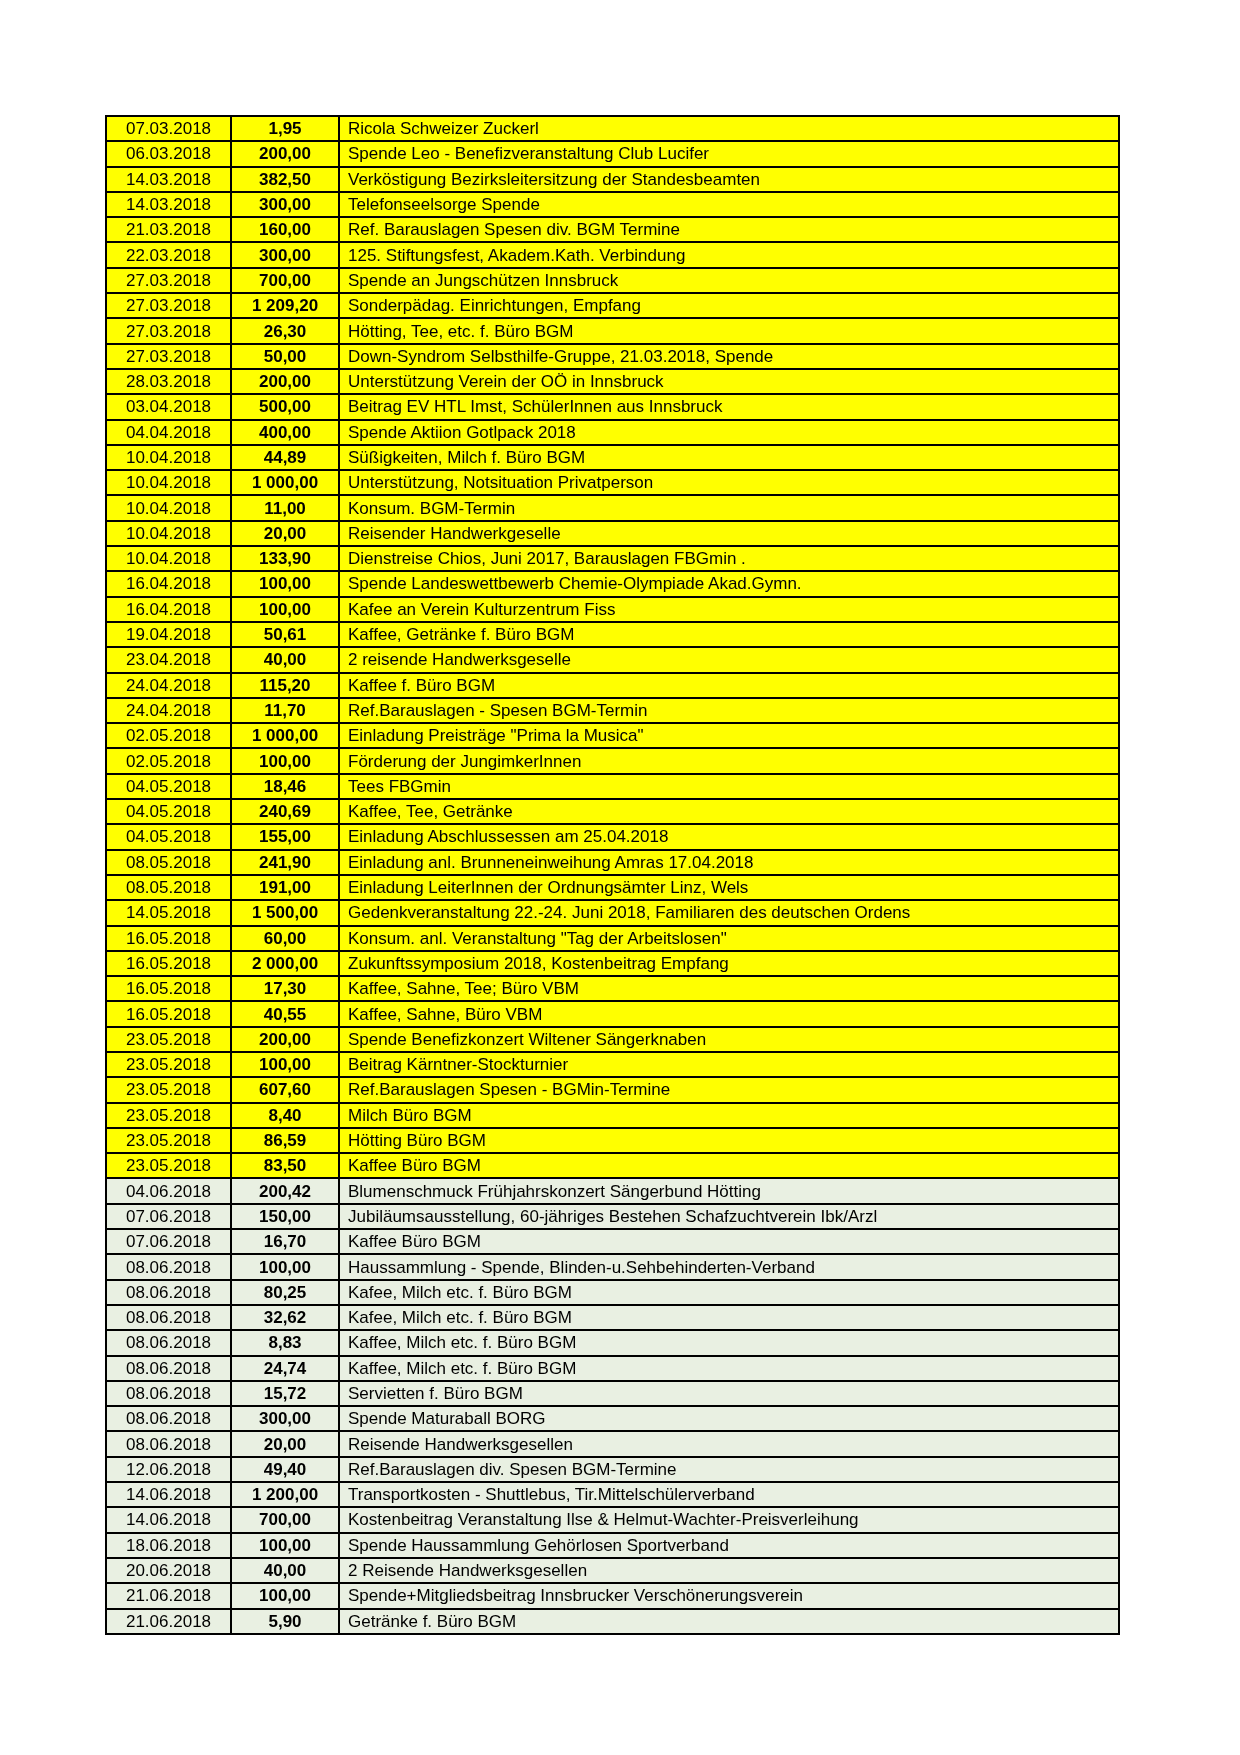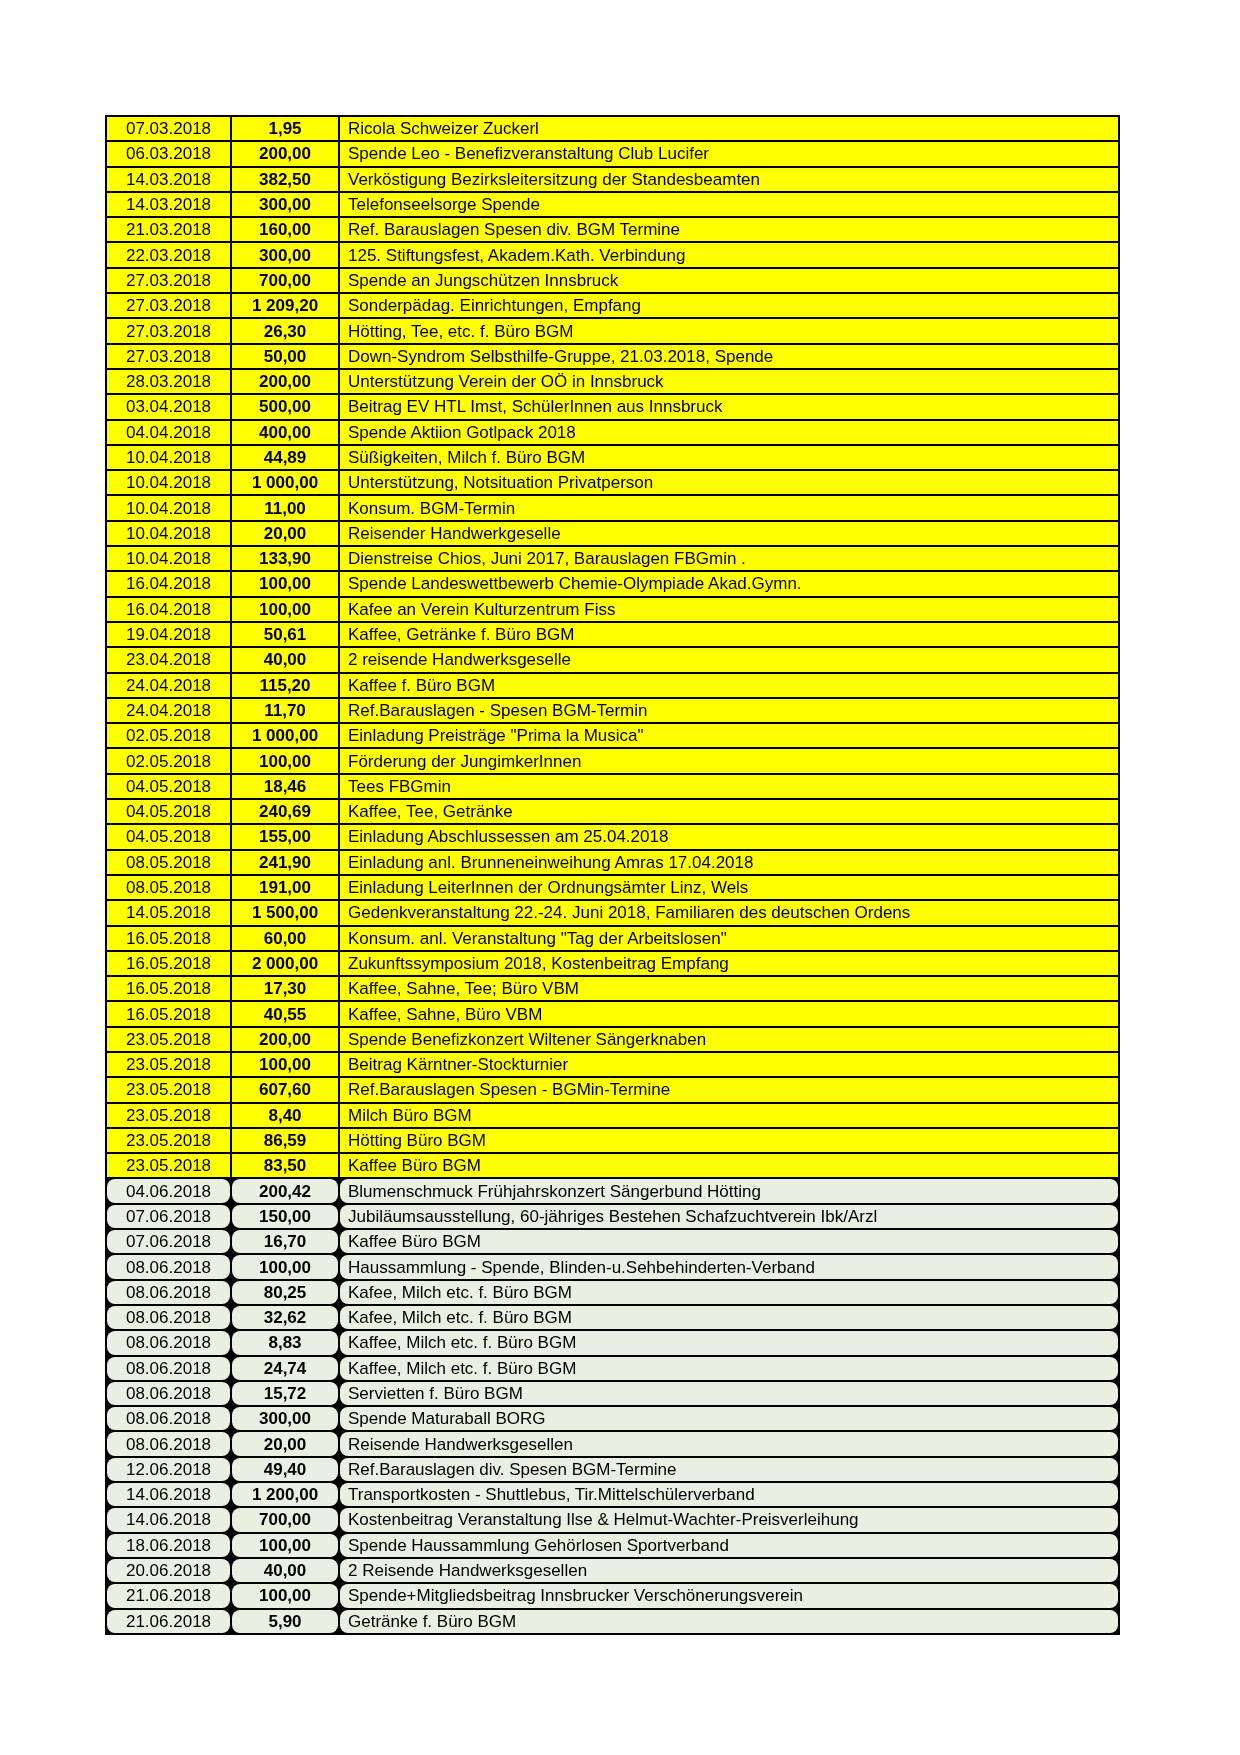--- a/index.html
+++ b/index.html
@@ -36,21 +36,21 @@
     font-size: 17px;
     line-height: 1;
     color: var(--text-color, #000000);
     white-space: nowrap;
     overflow: hidden;
   }
   .cell.date   { justify-content: center; }
   .cell.amount { justify-content: center; font-weight: bold; }
   .cell.desc   { justify-content: flex-start; padding-left: 8px; }
   .cell.yellow { background: var(--hl-yellow, #ffff00); }
-  .cell.green  { background: var(--hl-green, #e9f0e2); border-radius: 8px; }
+  .cell.green  { background: var(--hl-green, #e9f0e2); }
 </style>
 </head>
 <body>
 
 <div class="page" style="background: rgb(255, 255, 255);">
   <div class="expense-table" id="rows-host">
   <div class="trow">
     <div class="cell date yellow">07.03.2018</div>
     <div class="cell amount yellow">1,95</div>
     <div class="cell desc yellow">Ricola Schweizer Zuckerl</div>

